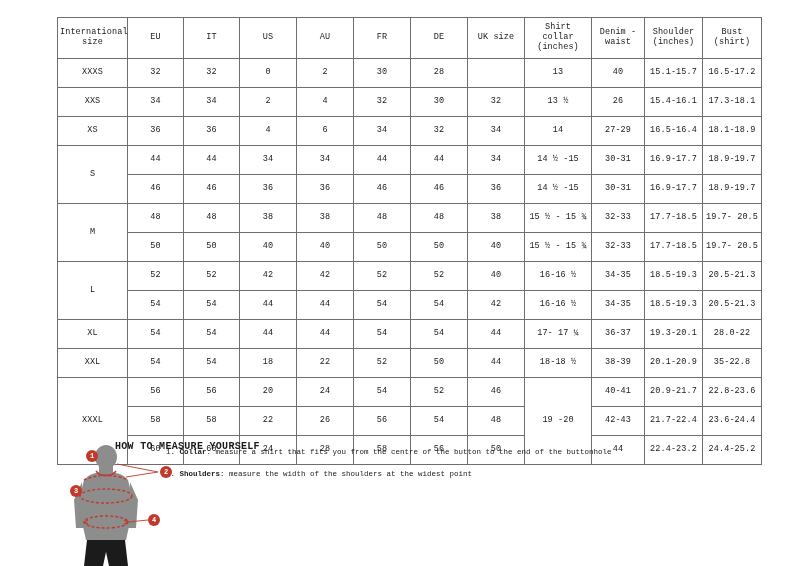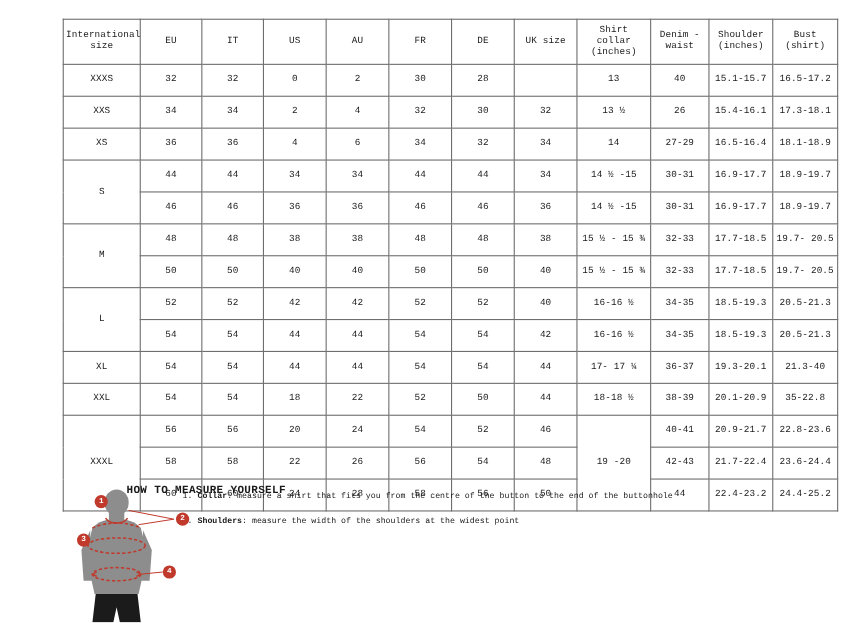--- a/index.html
+++ b/index.html
@@ -281,21 +281,21 @@
             <td>54</td>
             <td>54</td>
             <td>44</td>
             <td>44</td>
             <td>54</td>
             <td>54</td>
             <td>44</td>
             <td>17- 17 ¼</td>
             <td>36-37</td>
             <td>19.3-20.1</td>
-            <td>21.3-40</td>
+            <td>28.0-22</td>
           </tr>
           <tr>
             <td>XXL</td>
             <td>54</td>
             <td>54</td>
             <td>18</td>
             <td>22</td>
             <td>52</td>
             <td>50</td>
             <td>44</td>

